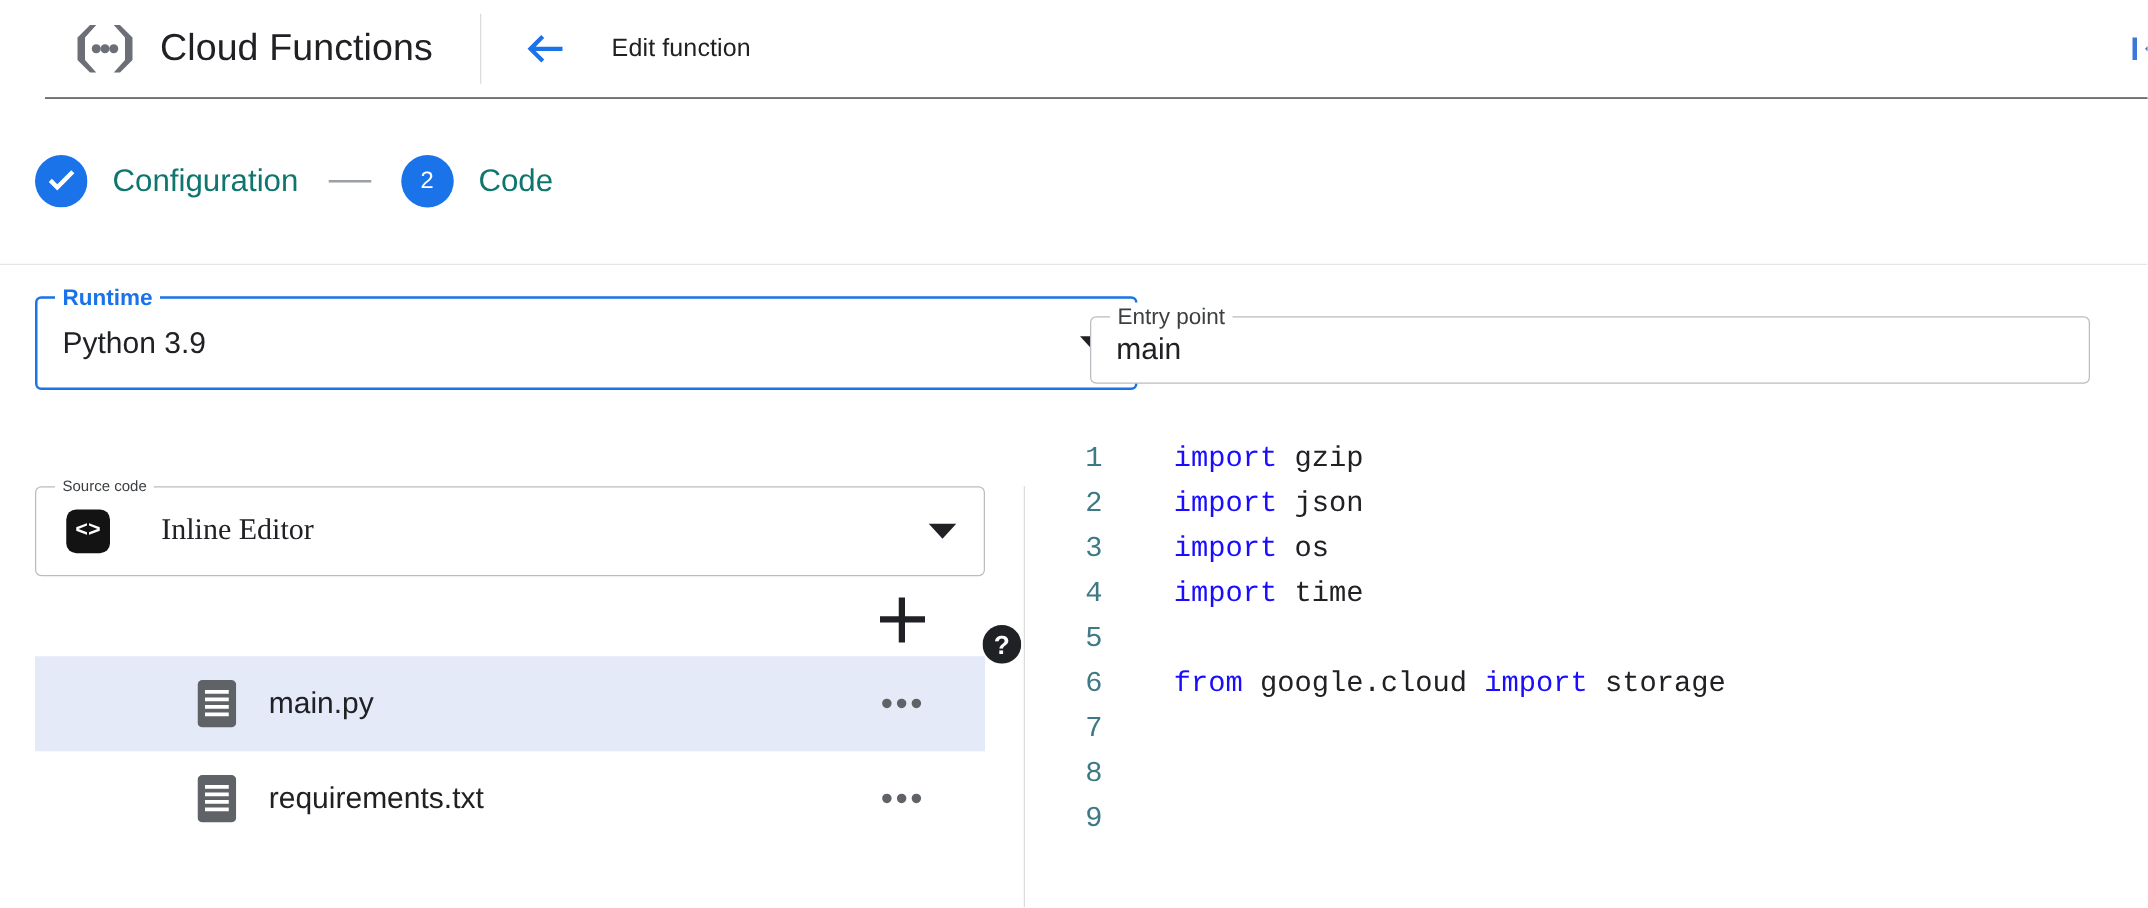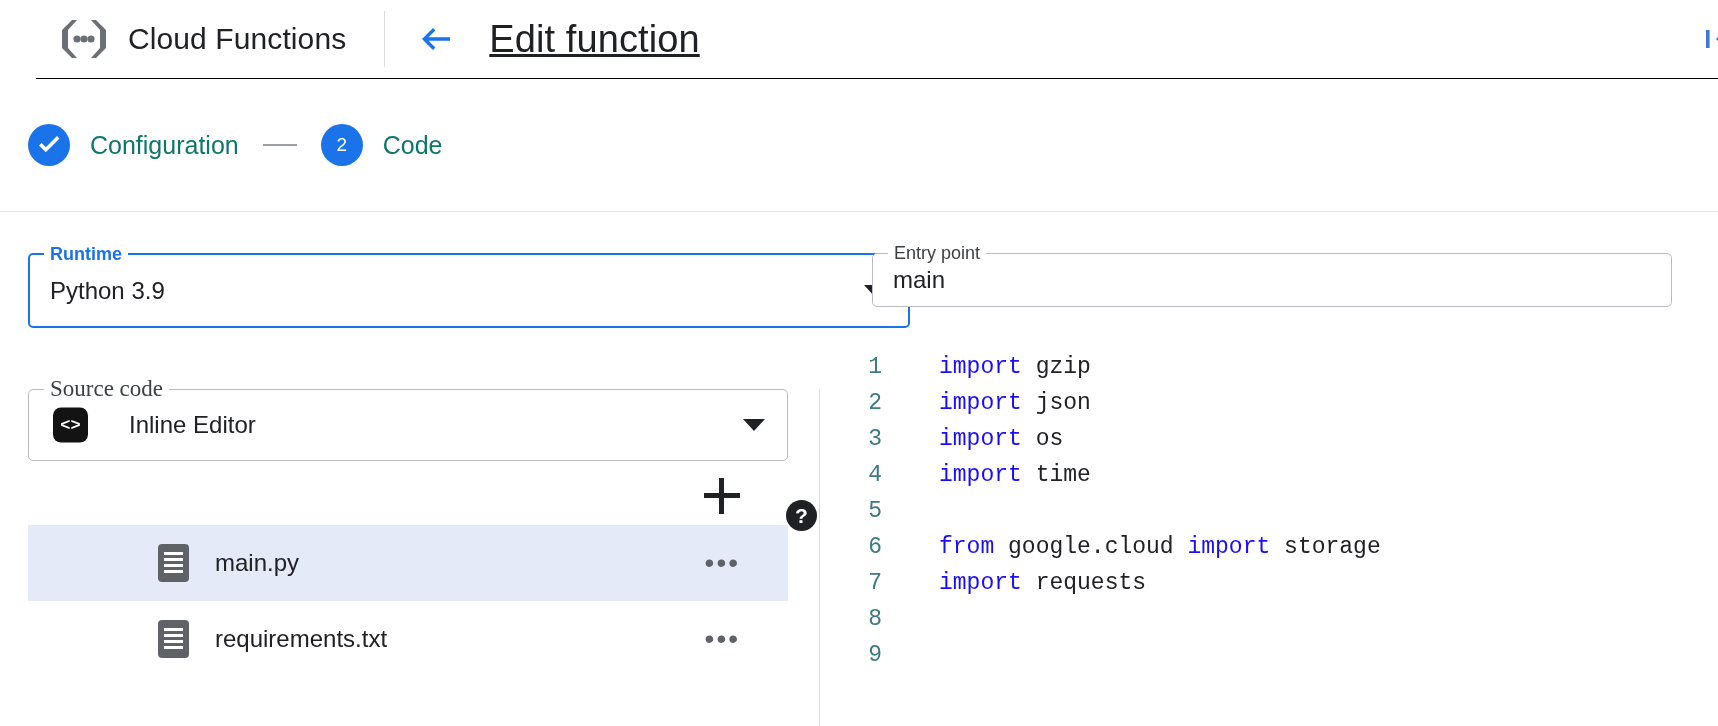--- a/index.html
+++ b/index.html
@@ -20,21 +20,21 @@
     background:#fff;
     margin-left:36px;
   }
   .brand { display:flex; align-items:center; padding-left: 22px; }
   .brand-logo { width:52px; height:44px; margin-right:18px; }
   .brand-title { font-size: 30px; color:#202124; letter-spacing:0.1px; }
 
   .vsep { width:1px; height:56px; background:#dadce0; margin-left:38px; margin-right:32px; }
 
   .back-icon { width:38px; height:38px; flex:none; cursor:pointer; }
-  .page-title { font-size:38px; color:#202124; margin-left:34px; letter-spacing:0.1px;text-decoration:underline; }
+  .page-title { font-size:20px; color:#202124; margin-left:34px; letter-spacing:0.1px; }
 
   .topbar-right { margin-left:auto; padding-right:22px; display:flex; align-items:center; }
   .collapse-icon { width:30px; height:30px; cursor:pointer; }
 
   
   .stepper {
     position:absolute; left:0; top:79px; width:1718px; height:133px;
     display:flex; align-items:center; padding-left:28px;
     border-bottom:1px solid #e3e5e8; background:#fff;
   }
@@ -71,35 +71,35 @@
   }
   .caret-down {
     position:absolute; right:22px; top:50%; transform:translateY(-50%);
     width:0; height:0;
     border-left:11px solid transparent; border-right:11px solid transparent;
     border-top:12px solid #202124; cursor:pointer;
   }
   .help-icon { position:absolute; width:31px; height:31px; cursor:pointer; }
 
   
-  #runtime-field { left:28px; top:41px; width:882px; height:75px; }
+  #runtime-field { left:28px; top:25px; width:882px; height:75px; }
   #runtime-help  { left:786px; top:288px; }
   #entry-field   { left:872px; top:41px; width:800px; height:54px; }
   #entry-help    { left:1621px; top:288px; }
 
   
   #source-field { left:28px; top:177px; width:760px; height:72px; }
-  #source-field .field-label { font-size:23px;font-family:Liberation Serif, serif; }
+  #source-field .field-label { font-size:12px; }
   .src-icon {
     position:absolute; left:24px; top:50%; transform:translateY(-50%);
     width:35px; height:35px; border-radius:8px; background:#131314;
     display:flex; align-items:center; justify-content:center;
   }
   .src-icon span { color:#fff; font-size:17px; font-weight:700; font-family:"Liberation Mono", monospace; line-height:1; }
-  #source-field .field-value { left:100px; font-size:24px; }
+  #source-field .field-value { left:100px; font-size:24px;font-family:Liberation Serif, serif; }
 
   
   .add-row { position:absolute; left:28px; top:252px; width:760px; height:70px; }
   .plus-btn {
     position:absolute; right:48px; top:14px;
     width:36px; height:36px; cursor:pointer;
   }
   .plus-btn:before, .plus-btn:after {
     content:""; position:absolute; background:#202124;
   }
@@ -277,21 +277,20 @@
         <div class="code-line">
           <span class="ln" style="color: rgb(61, 122, 134);">5</span>
           <span class="code-text" style="color: rgb(32, 33, 36);"></span>
         </div>
         <div class="code-line">
           <span class="ln" style="color: rgb(61, 122, 134);">6</span>
           <span class="code-text" style="color: rgb(32, 33, 36);"><span class="kw" style="color: rgb(26, 13, 255);">from</span><span> google.cloud </span><span class="kw" style="color: rgb(26, 13, 255);">import</span><span> storage</span></span>
         </div>
         <div class="code-line">
           <span class="ln" style="color: rgb(61, 122, 134);">7</span>
-          <span class="code-text" style="color: rgb(32, 33, 36);"><span class="kw" style="color: rgb(26, 13, 255);">import</span><span> requests</span></span>
         </div>
         <div class="code-line">
           <span class="ln" style="color: rgb(61, 122, 134);">8</span>
           <span class="code-text" style="color: rgb(32, 33, 36);"></span>
         </div>
         <div class="code-line">
           <span class="ln" style="color: rgb(61, 122, 134);">9</span>
           <span class="code-text" style="color: rgb(32, 33, 36);"></span>
         </div>
       </div>

